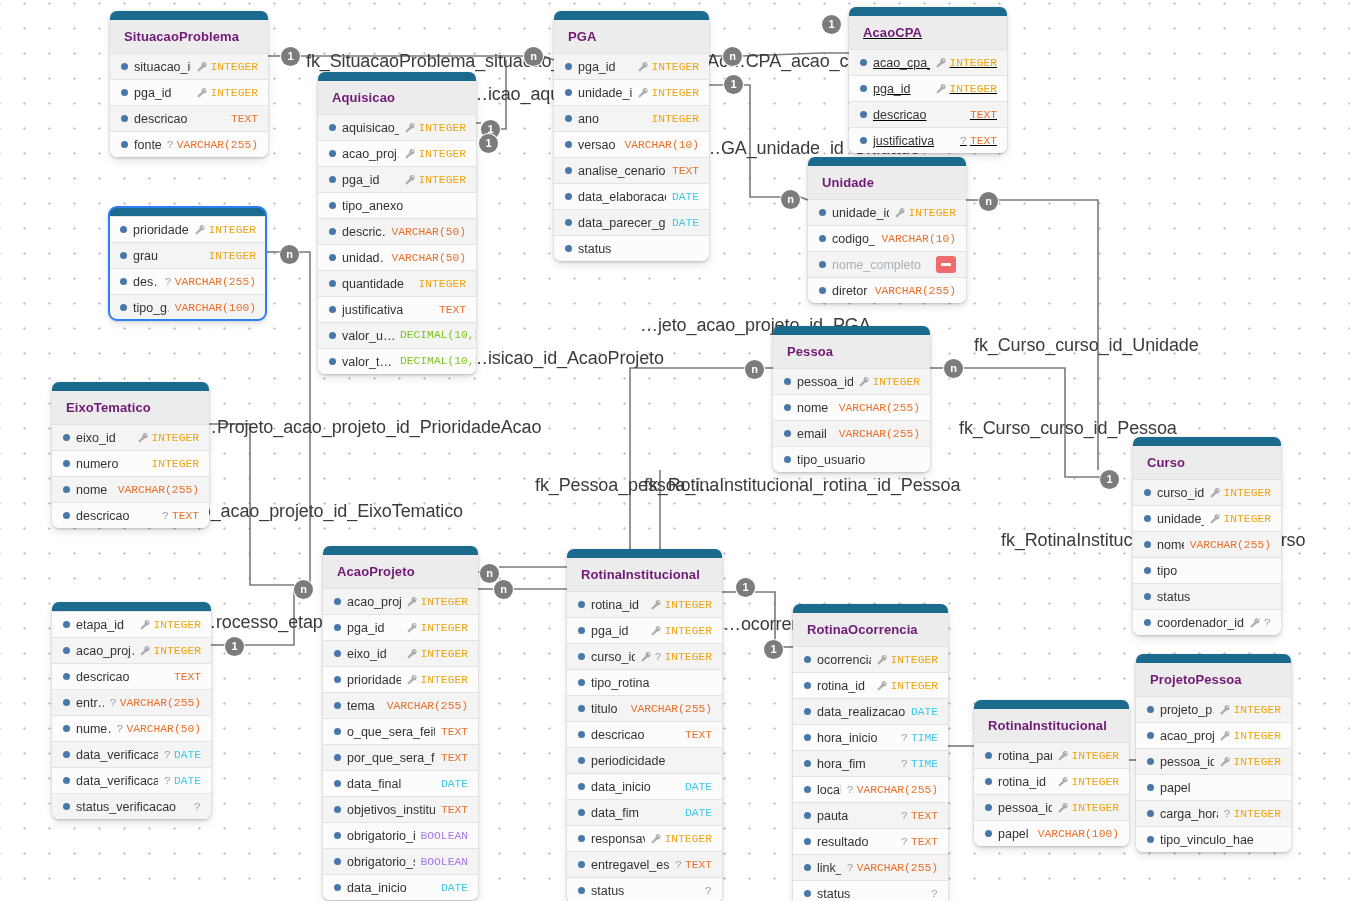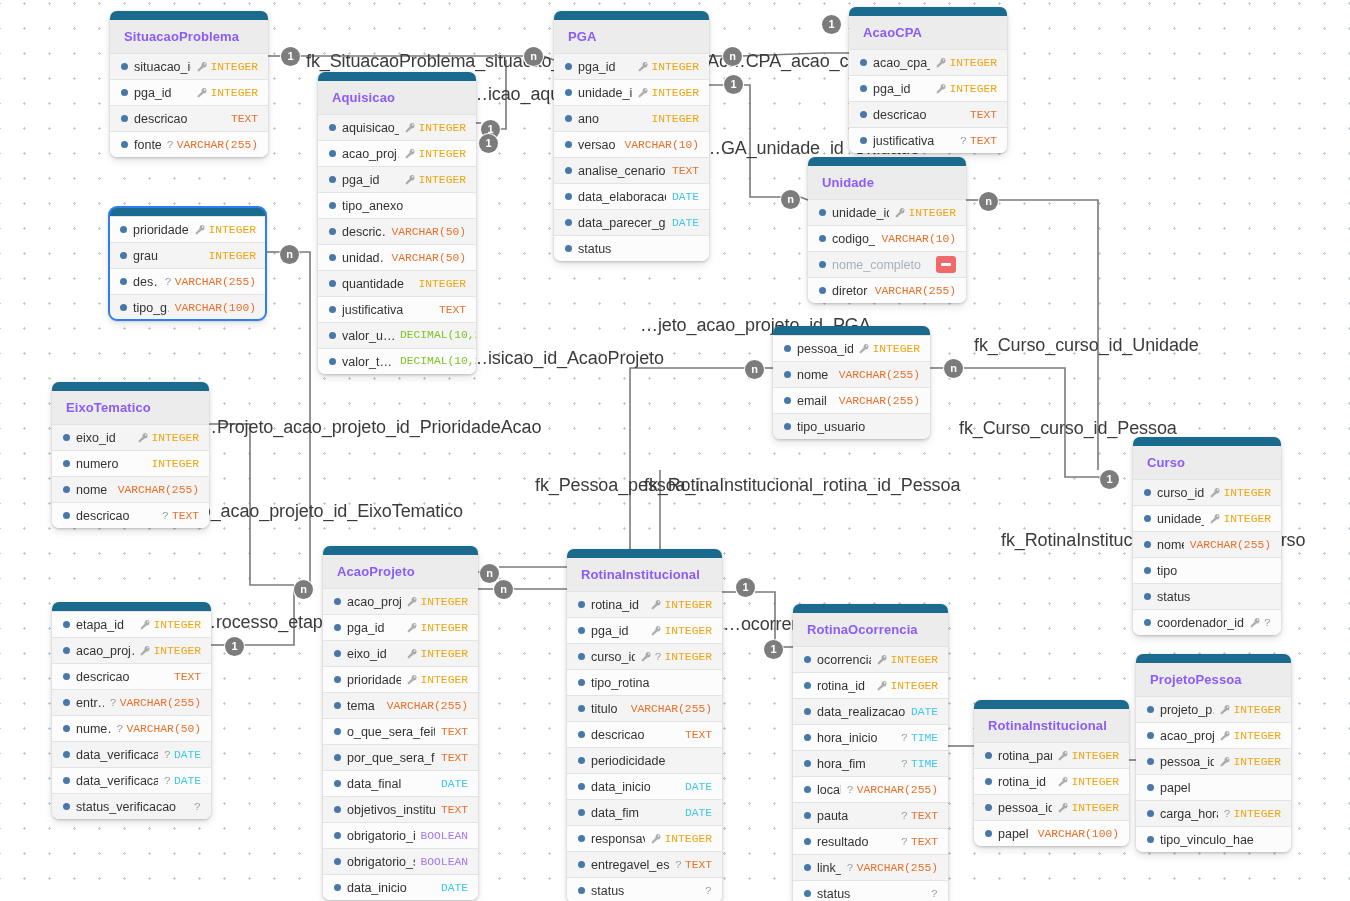--- a/index.html
+++ b/index.html
@@ -58,21 +58,21 @@
   .tbl.selected {
     outline: 2px solid #2f7ff0;
     outline-offset: -1px;
     border-radius: 8px;
   }
   .tbl-title {
     background: #ececec;
     padding: 9px 13px 9px 14px;
     font-size: 13px;
     font-weight: 700;
-    color: #8b5cf6;
+    color: #701a75;
     letter-spacing: 0.1px;
   }
   .row {
     display: flex;
     align-items: center;
     background: #fcfcfc;
     border-top: 1px solid #e3e3e3;
     padding: 0 10px 0 11px;
     min-height: 26px;
     font-size: 12.5px;
@@ -367,21 +367,21 @@
           <span class="meta">
             <span class="ftype t-DATE">DATE</span>
           </span>
         </div>
         <div class="row">
           <span class="dot"></span>
           <span class="fname">status</span>
           <span class="meta"></span>
         </div>
       </div>
-      <div class="tbl" style="left: 849px; top: 7px; width: 158px;">
+      <div class="tbl" style="left: 849px; top: 7px; width: 158px; text-decoration: underline;">
         <div class="tbl-title">AcaoCPA</div>
         <div class="row">
           <span class="dot"></span>
           <span class="fname">acao_cpa_id</span>
           <span class="meta">
             <svg class="keyi" viewBox="0 0 16 16">
               <path d="M10.5 1.5a4 4 0 0 0-3.77 5.32L1.3 12.25a1 1 0 0 0-.3.71V14.5a.5.5 0 0 0 .5.5h1.9a.5.5 0 0 0 .5-.5v-1h1a.5.5 0 0 0 .5-.5v-1h1a.5.5 0 0 0 .35-.15l2.43-2.43A4 4 0 1 0 10.5 1.5zm1.6 3.4a1.15 1.15 0 1 1-1.63-1.62 1.15 1.15 0 0 1 1.63 1.62z" fill="#6f6f6f"></path>
             </svg>
             <span class="ftype t-INTEGER">INTEGER</span>
           </span>
@@ -900,20 +900,21 @@
         </div>
         <div class="row">
           <span class="dot"></span>
           <span class="fname">papel</span>
           <span class="meta">
             <span class="ftype t-VARCHAR">VARCHAR(100)</span>
           </span>
         </div>
       </div>
       <div class="tbl" style="left: 773px; top: 326px; width: 157px;">
+        <div class="tbl-title">Pessoa</div>
         <div class="row">
           <span class="dot"></span>
           <span class="fname">pessoa_id</span>
           <span class="meta">
             <svg class="keyi" viewBox="0 0 16 16">
               <path d="M10.5 1.5a4 4 0 0 0-3.77 5.32L1.3 12.25a1 1 0 0 0-.3.71V14.5a.5.5 0 0 0 .5.5h1.9a.5.5 0 0 0 .5-.5v-1h1a.5.5 0 0 0 .5-.5v-1h1a.5.5 0 0 0 .35-.15l2.43-2.43A4 4 0 1 0 10.5 1.5zm1.6 3.4a1.15 1.15 0 1 1-1.63-1.62 1.15 1.15 0 0 1 1.63 1.62z" fill="#6f6f6f"></path>
             </svg>
             <span class="ftype t-INTEGER">INTEGER</span>
           </span>
         </div>

